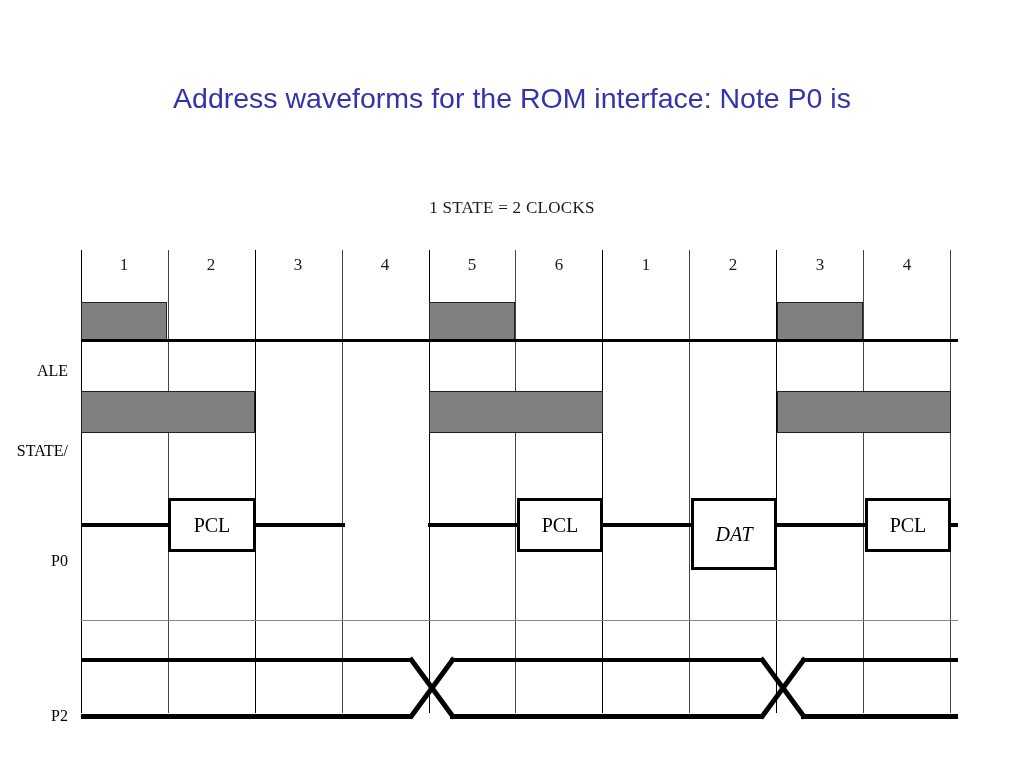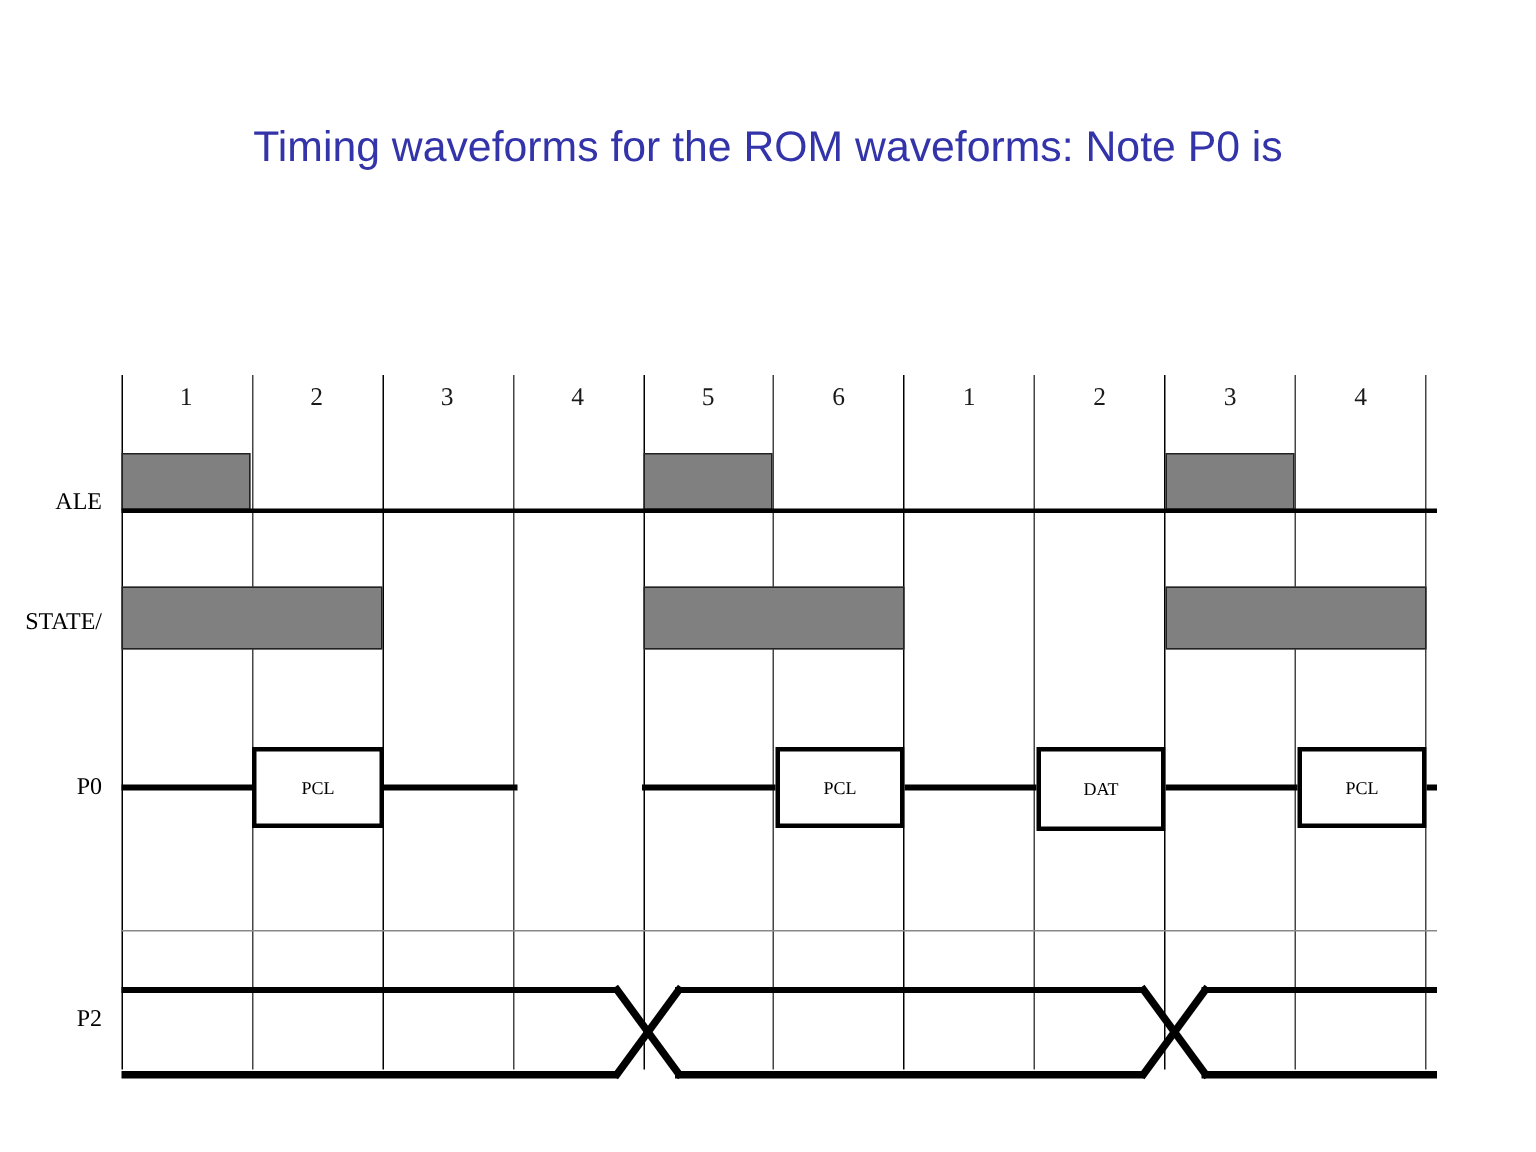--- a/index.html
+++ b/index.html
@@ -53,20 +53,21 @@
     height: 768px;
   }
   
   .rowlabel {
     position: absolute;
     color: #000;
     font-family: "Liberation Serif", serif;
     font-size: 16px;
     text-align: right;
     white-space: nowrap;
+    margin-top: 36px;
   }
   
   .colnum {
     position: absolute;
     top: 255px;
     color: #1a1a1a;
     font-family: "Liberation Serif", serif;
     font-size: 17px;
     text-align: center;
     width: 40px;
@@ -100,38 +101,39 @@
   
   .databox {
     position: absolute;
     background: #ffffff;
     border: 3px solid #000;
     box-sizing: border-box;
     display: flex;
     align-items: center;
     justify-content: center;
     font-family: "Liberation Serif", serif;
-    font-size: 12px;
+    font-size: 20px;
     color: #000;
     z-index: 4;
   }
   .xsvg {
     position: absolute;
     z-index: 3;
   }
 </style>
 </head>
 <body>
 
 <div class="slide">
 
   <div class="title">
-    <span>Timing waveforms for the ROM waveforms: Note P0 is</span>
+    <span>Address waveforms for the ROM interface: Note P0 is</span>
   </div>
 
+  <div class="subtitle">1 STATE = 2 CLOCKS</div>
 
   <div class="diagram">
 
     <div class="colnum" style="left:104px">1</div>
     <div class="colnum" style="left:191px">2</div>
     <div class="colnum" style="left:278px">3</div>
     <div class="colnum" style="left:365px">4</div>
     <div class="colnum" style="left:452px">5</div>
     <div class="colnum" style="left:539px">6</div>
     <div class="colnum" style="left:626px">1</div>
@@ -168,21 +170,21 @@
 
     <div class="hline" style="left:81px;  top:523px; width:89px; height:4px;"></div>
     <div class="hline" style="left:254px; top:523px; width:91px; height:4px;"></div>
     <div class="hline" style="left:428px; top:523px; width:91px; height:4px;"></div>
     <div class="hline" style="left:602px; top:523px; width:91px; height:4px;"></div>
     <div class="hline" style="left:776px; top:523px; width:91px; height:4px;"></div>
     <div class="hline" style="left:949px; top:523px; width:9px;  height:4px;"></div>
 
     <div class="databox" style="left:168px; top:498px; width:88px; height:54px;">PCL</div>
     <div class="databox" style="left:517px; top:498px; width:86px; height:54px;">PCL</div>
-    <div class="databox" style="left:691px; top:498px; width:86px; height:56px;">DAT</div>
+    <div class="databox" style="left:691px; top:498px; width:86px; height:72px;font-style:italic;">DAT</div>
     <div class="databox" style="left:865px; top:498px; width:86px; height:54px;">PCL</div>
 
     <div class="rowlabel" style="left:0px; top:671px; width:68px;">P2</div>
 
     <div class="hline" style="left:81px;  top:658px; width:331px; height:4px;"></div>
     <div class="hline" style="left:450px; top:658px; width:313px; height:4px;"></div>
     <div class="hline" style="left:801px; top:658px; width:157px; height:4px;"></div>
 
     <div class="hline" style="left:81px;  top:714px; width:331px; height:4.5px;"></div>
     <div class="hline" style="left:450px; top:714px; width:313px; height:4.5px;"></div>

